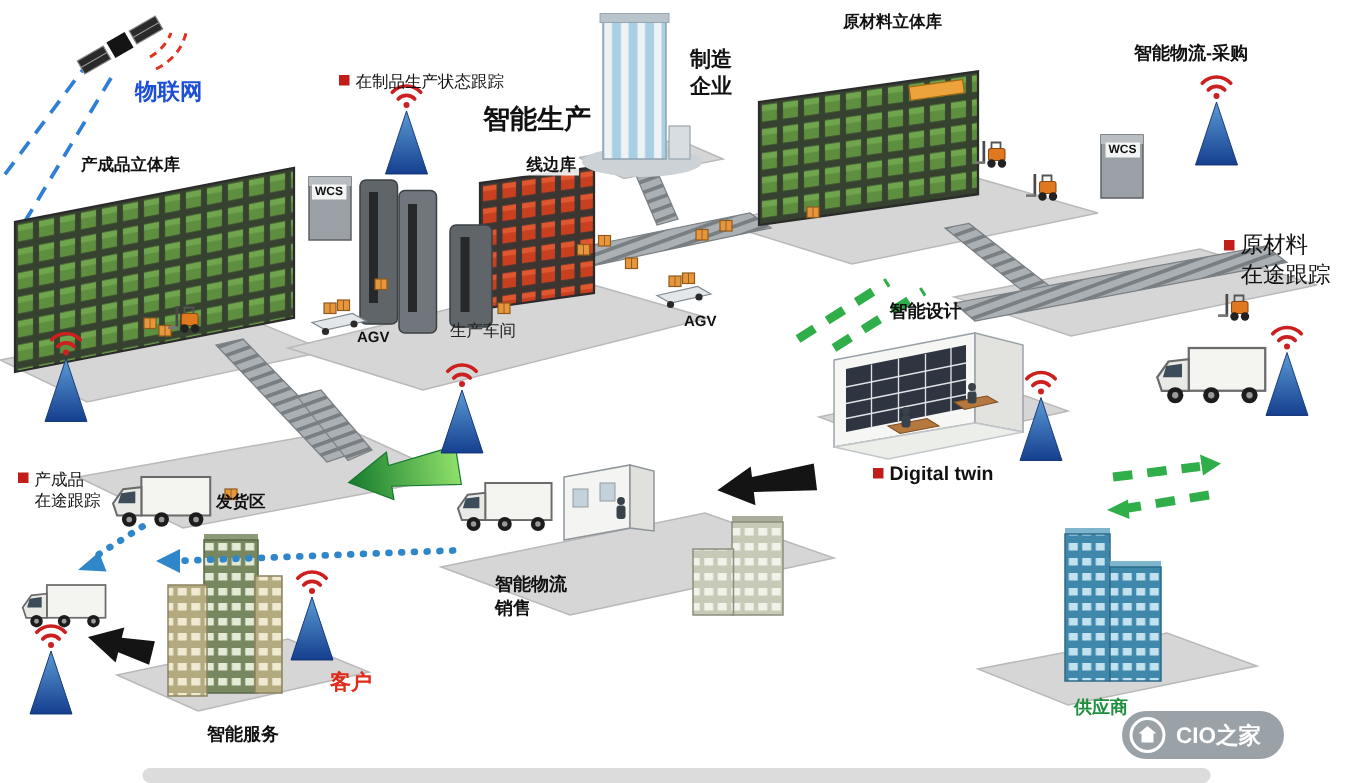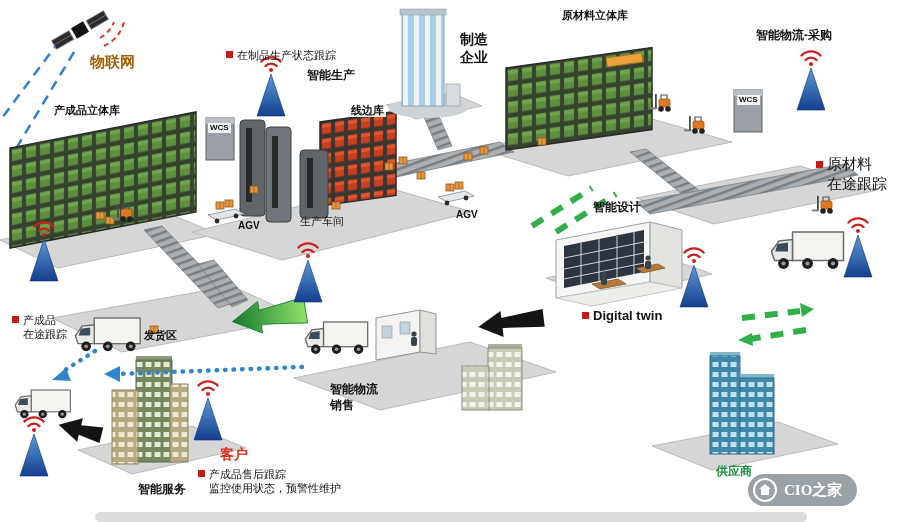--- a/index.html
+++ b/index.html
@@ -7,21 +7,21 @@
   body { font-family:"Liberation Sans","DejaVu Sans",sans-serif; }
   .scene { position:relative; width:900px; height:522px; background:#fff; overflow:hidden; }
   .scene > svg.bg { position:absolute; left:0; top:0; }
   .label { position:absolute; color:#111; line-height:1.3; white-space:nowrap; }
   .bold { font-weight:bold; }
   .chip { background:rgba(255,255,255,.88); padding:0 2px;text-align:right; }
   .bullet { display:inline-block; width:7px; height:7px; background:#c21d18; margin-right:4px; vertical-align:1px; }
   .bar { position:absolute; left:95px; top:512px; width:712px; height:10px; background:#dcdcdc; border-radius:5px; }
   .wm { position:absolute; left:748px; top:474px; display:flex; align-items:center; gap:7px;
         background:rgba(140,148,155,.88); border-radius:17px; padding:4px 15px 4px 5px;
-        color:#fff; font-size:15px; font-weight:bold;font-family:Liberation Serif, serif; }
+        color:#fff; font-size:15px; font-weight:bold; }
   .wm-circle { width:24px; height:24px; border:2px solid #fff; border-radius:50%;
         display:flex; align-items:center; justify-content:center; flex:0 0 auto; }
 </style>
 </head>
 <body>
 
 <div class="scene">
 
 <svg class="bg" width="900" height="522" viewBox="0 0 900 522">
   <defs>
@@ -318,29 +318,29 @@
       <line x1="10" y1="0" x2="30" y2="0" stroke="#999" stroke-width="0.6"></line>
       <rect x="-7" y="-6" width="14" height="12" fill="#141414"></rect>
     </g>
     <g stroke="#e03020" stroke-width="2" stroke-dasharray="5 4" fill="none">
       <path d="M100 38 q10 -6 14 -16"></path>
       <path d="M104 46 q16 -8 20 -24"></path>
     </g>
   </g>
 </svg>
 
-  <div class="label bold" style="left:90px;top:52px;font-size:15px;color:#a16207;">物联网</div>
+  <div class="label bold" style="left:90px;top:52px;font-size:15px;color:#1d4ed8;">物联网</div>
 
   <div class="label bold" style="left:54px;top:103px;font-size:11px;">产成品立体库</div>
 
   <div class="label" style="left:226px;top:48px;font-size:11px;">
     <span class="bullet"></span><span>在制品生产状态跟踪</span>
   </div>
 
-  <div class="label bold" style="left:307px;top:68px;font-size:12px;">智能生产</div>
+  <div class="label bold" style="left:322px;top:68px;font-size:18px;">智能生产</div>
 
   <div class="label bold chip" style="left:349px;top:103px;font-size:11px;">线边库</div>
 
   <div class="label bold" style="left:460px;top:30px;font-size:14px;">
     <div>制造</div>
     <div>企业</div>
   </div>
 
   <div class="label bold" style="left:562px;top:8px;font-size:11px;">原材料立体库</div>
 
@@ -376,24 +376,20 @@
 
   <div class="label bold" style="left:330px;top:382px;font-size:12px;">
     <div>智能物流</div>
     <div>销售</div>
   </div>
 
   <div class="label bold" style="left:220px;top:445px;font-size:14px;color:#e02a1a;">客户</div>
 
   <div class="label bold" style="left:138px;top:482px;font-size:12px;">智能服务</div>
 
-  <div class="label" style="left:198px;top:467px;font-size:11px;">
-    <div><span class="bullet"></span><span>产成品售后跟踪</span></div>
-    <div style="margin-left:11px;">监控使用状态，预警性维护</div>
-  </div>
 
   <div class="label bold" style="left:716px;top:464px;font-size:12px;color:#1e8f3e;">供应商</div>
 
   <div class="bar"></div>
 
   <div class="wm">
     <span class="wm-circle">
       <svg width="12" height="12" viewBox="0 0 12 12">
           <path d="M6 0 L12 5 L10 5 L10 11 L2 11 L2 5 L0 5 Z" fill="#ffffff"></path>
         </svg>

